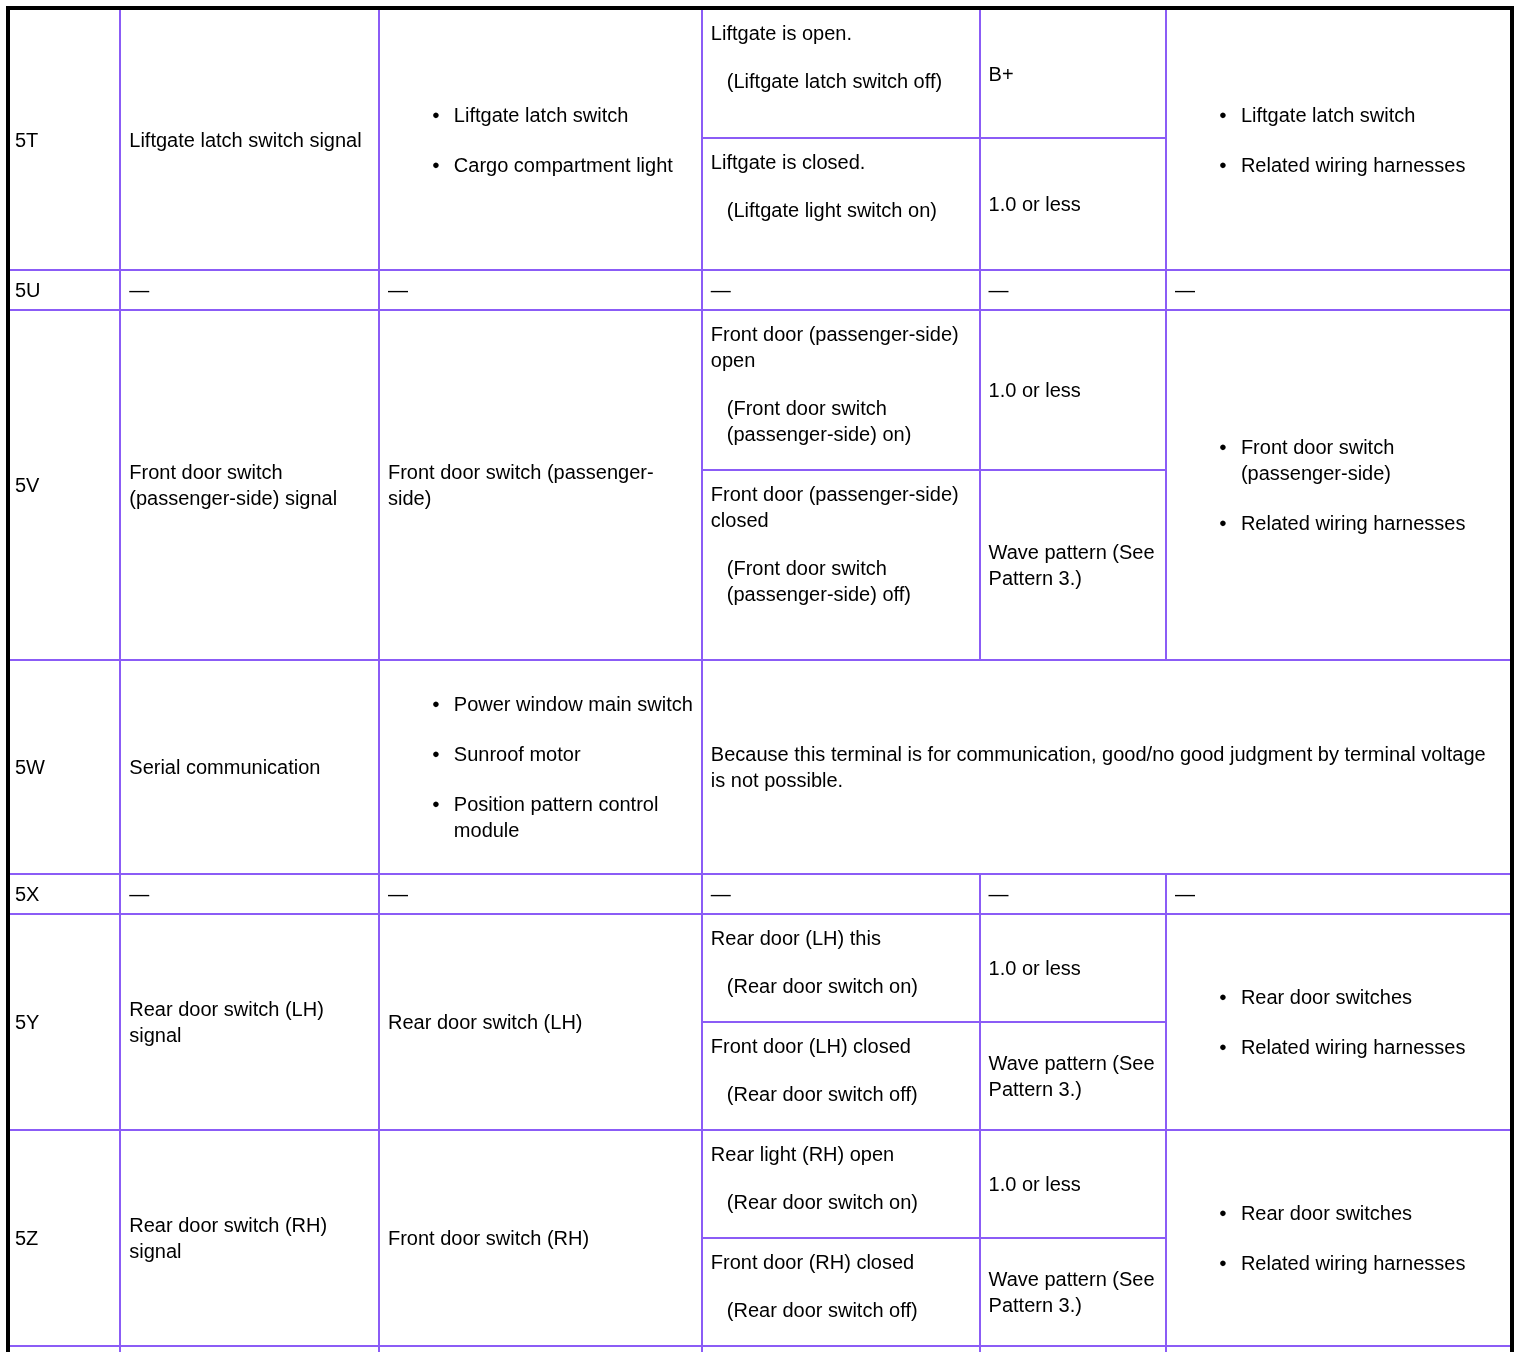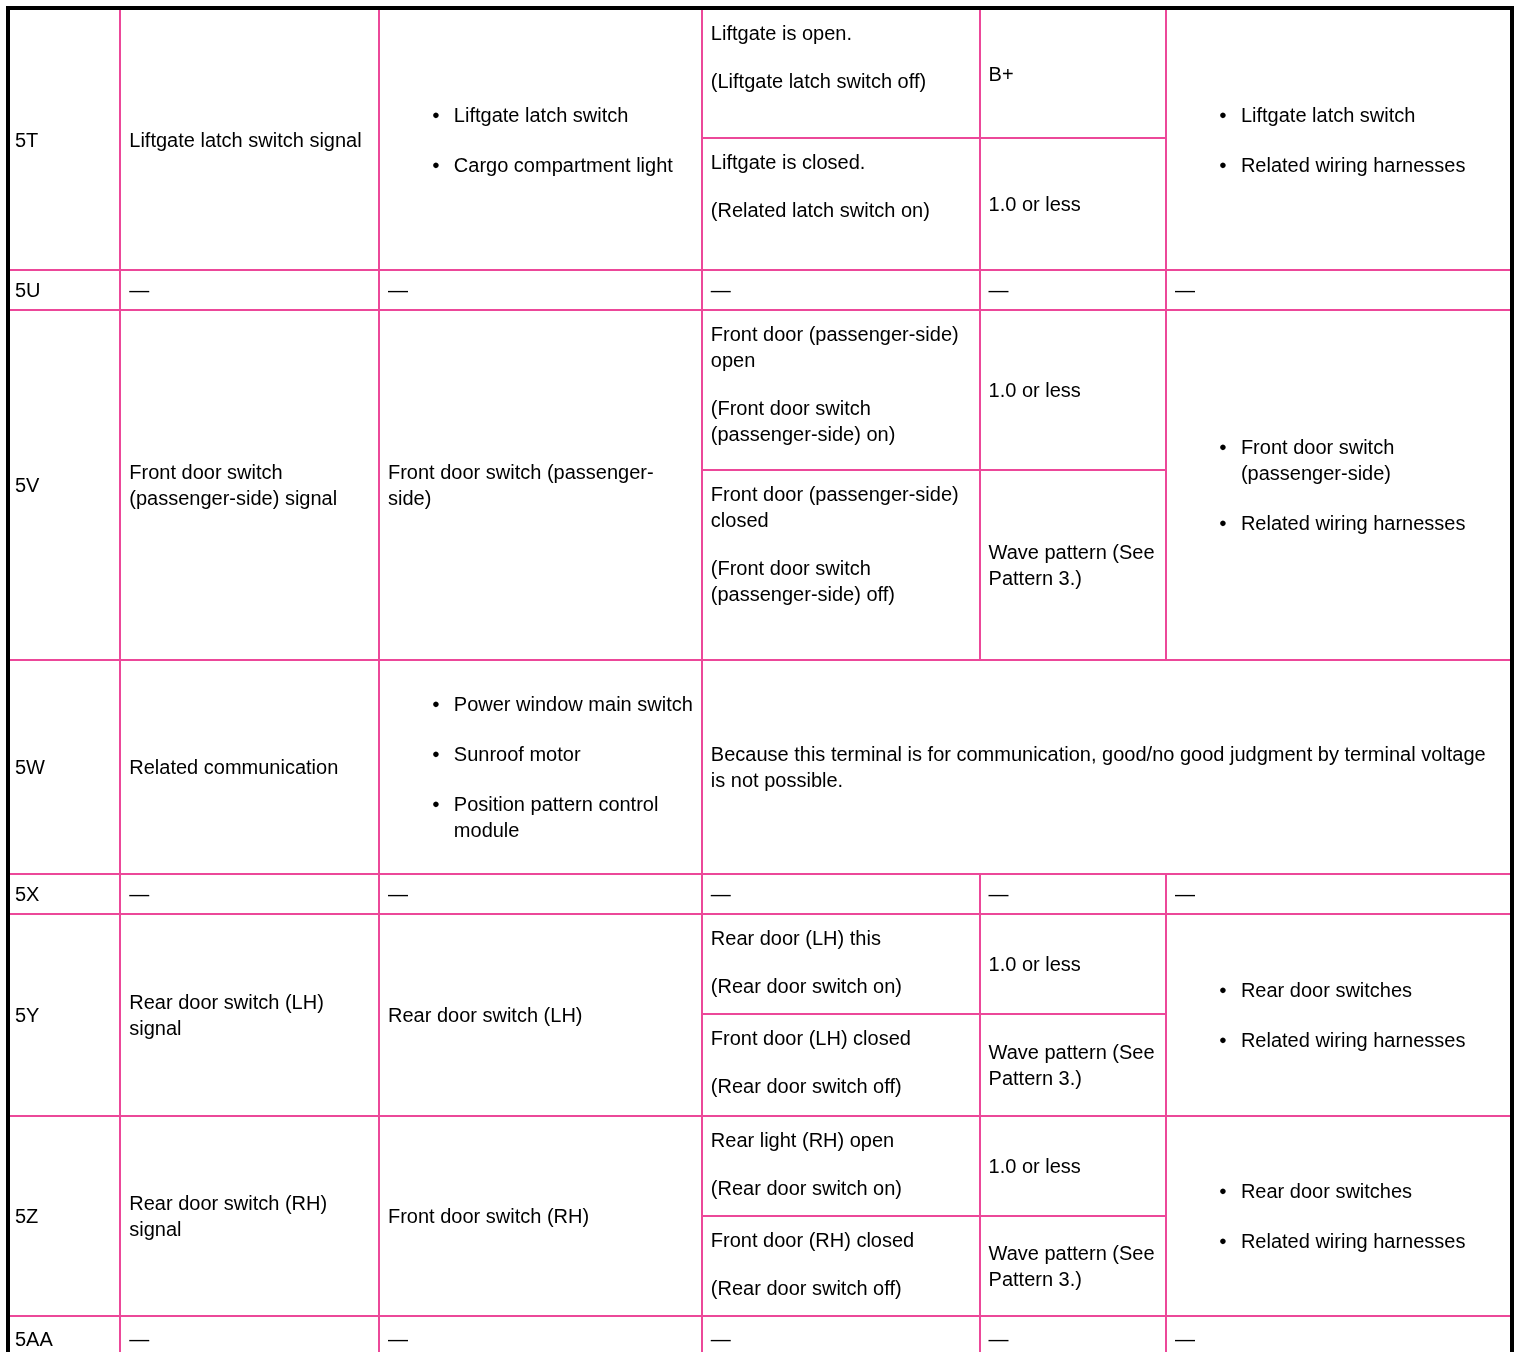--- a/index.html
+++ b/index.html
@@ -12,31 +12,31 @@
     width: 1520px;
   }
   table.tv {
     border-collapse: collapse;
     table-layout: fixed;
     width: 1508px;
     margin: 6px;
     border: 4px solid #000;
   }
   td {
-    border: 2px solid #ec4899;
+    border: 2px solid #8b5cf6;
     padding: 6px 8px;
     vertical-align: middle;
     overflow: hidden;
   }
   td.cond {
     vertical-align: top;
     padding-top: 10px;
   }
   .cond .main { margin: 0 0 22px 0; }
-  .cond .sub  { margin: 0; }
+  .cond .sub  { margin: 16px; }
   .bullets {
     display: flex;
     flex-direction: column;
     gap: 24px;
     padding-left: 44px;
   }
   .bullet {
     display: flex;
     gap: 14px;
     align-items: flex-start;
@@ -92,21 +92,21 @@
         <div class="bullet">
                 <span class="dot">●</span>
                 <span>Related wiring harnesses</span>
               </div>
       </div>
     </td>
   </tr>
   <tr style="height:132px">
     <td class="cond">
       <div class="main">Liftgate is closed.</div>
-      <div class="sub">(Related latch switch on)</div>
+      <div class="sub">(Liftgate light switch on)</div>
     </td>
     <td>1.0 or less</td>
   </tr>
 
   <tr style="height:36px">
     <td class="term">5U</td>
     <td>—</td>
     <td>—</td>
     <td>—</td>
     <td>—</td>
@@ -138,21 +138,21 @@
   <tr style="height:190px">
     <td class="cond">
       <div class="main">Front door (passenger-side) closed</div>
       <div class="sub">(Front door switch (passenger-side) off)</div>
     </td>
     <td>Wave pattern (See Pattern 3.)</td>
   </tr>
 
   <tr style="height:214px">
     <td class="term">5W</td>
-    <td>Related communication</td>
+    <td>Serial communication</td>
     <td>
       <div class="bullets">
         <div class="bullet">
                 <span class="dot">●</span>
                 <span>Power window main switch</span>
               </div>
         <div class="bullet">
                 <span class="dot">●</span>
                 <span>Sunroof motor</span>
               </div>

